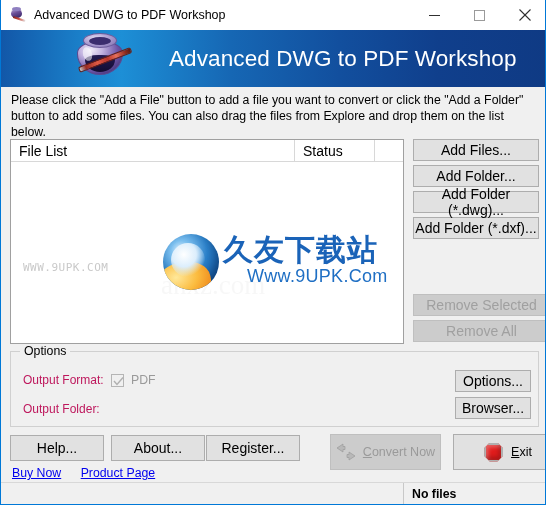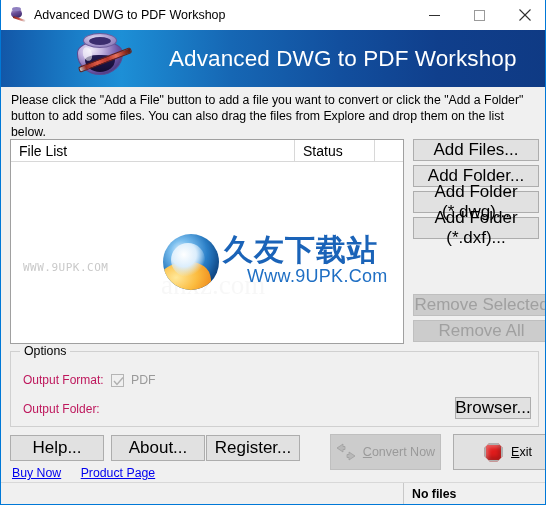--- a/index.html
+++ b/index.html
@@ -220,21 +220,21 @@
     font-size: 18px; color: #1f6fc4;
     letter-spacing: .3px;
     white-space: nowrap;
   }
 
   
   .btn {
     background: #e1e1e1;
     border: 1px solid #adadad;
     font-family: "Liberation Sans", sans-serif;
-    font-size: 17px; color: #000;
+    font-size: 14px; color: #000;
     text-align: center;
     display: flex; align-items: center; justify-content: center;
     padding: 0; cursor: default;
   }
   .btn.disabled, .btn.disabled:hover {
     color: #a0a0a0; background: #cccccc; border-color: #bfbfbf;
   }
   .right-col { position: absolute; left: 412px; top: 139px; width: 126px; }
   .right-col .btn { width: 126px; height: 22px; margin-bottom: 4px; }
   .remove-group { position: absolute; left: 412px; top: 294px; width: 126px; }
@@ -415,20 +415,21 @@
   <div class="group">
     <div class="group-title">Options</div>
     <div class="row-label lbl-format">Output Format:</div>
     <div class="chk">
       <svg width="11" height="11" viewBox="0 0 11 11">
           <polyline points="1,5 4,8.5 10,1.5" fill="none" stroke="#b0b0b0" stroke-width="1.4"></polyline>
         </svg>
     </div>
     <div class="chk-text">PDF</div>
     <div class="row-label lbl-folder">Output Folder:</div>
+    <div class="btn opt-btn btn-options">Options...</div>
     <div class="btn opt-btn btn-browser">Browser...</div>
   </div>
 
   <div class="btn bottom-btn b-help">Help...</div>
   <div class="btn bottom-btn b-about">About...</div>
   <div class="btn bottom-btn b-register">Register...</div>
 
   <div class="big-btn b-convert">
     <div class="conv-icon">
       <svg width="20" height="18" viewBox="0 0 20 18">

